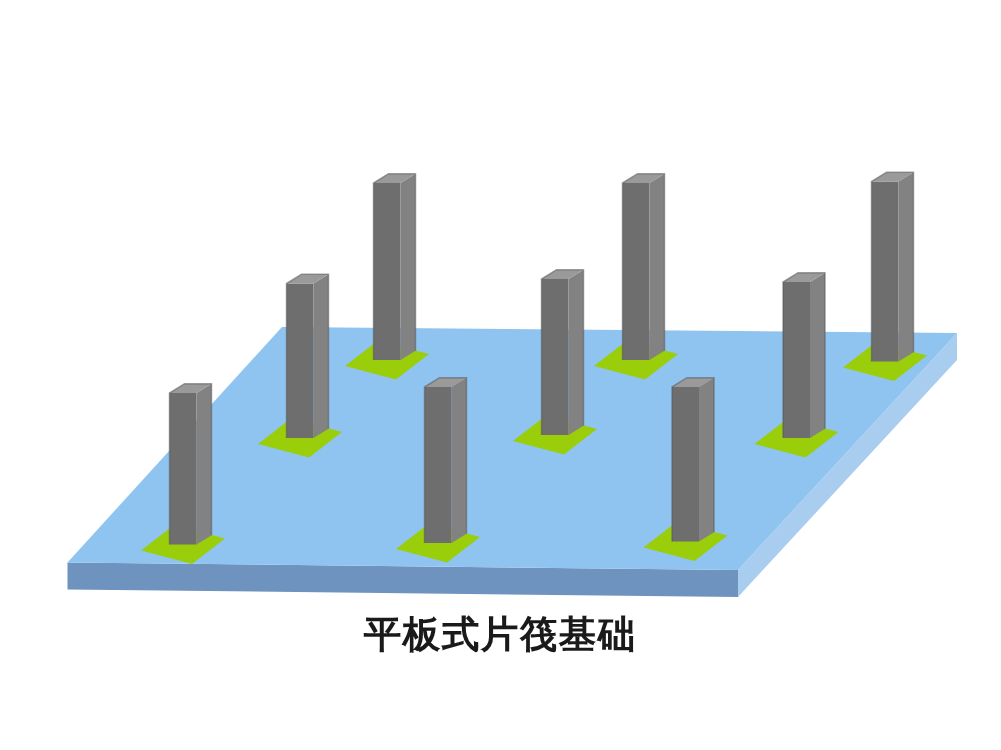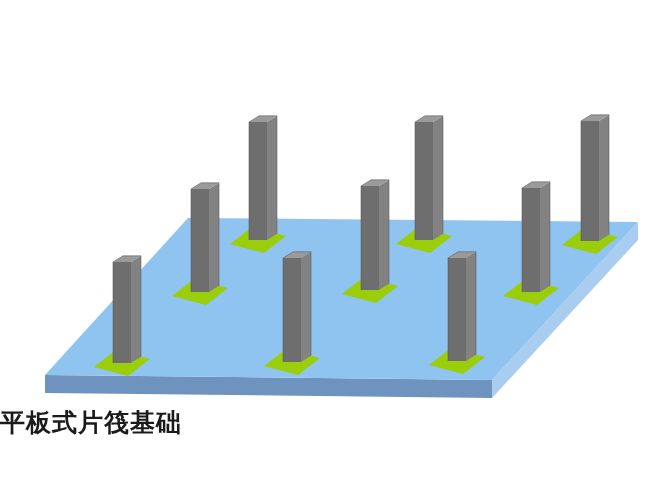--- a/index.html
+++ b/index.html
@@ -14,21 +14,21 @@
     position:absolute;
     left:0;top:0;
     width:667px;height:500px;
   }
   svg{display:block;}
   #caption{
     position:absolute;
     left:0;
     top:408px;
     width:667px;
-    text-align:left;
+    text-align:center;
     font-family:"DejaVu Serif","Liberation Serif",serif;
     font-size:25px;
     font-weight:700;
     color:#1a1a1a;
     letter-spacing:1px;
     line-height:1.2;
   }
 </style>
 </head>
 <body>

